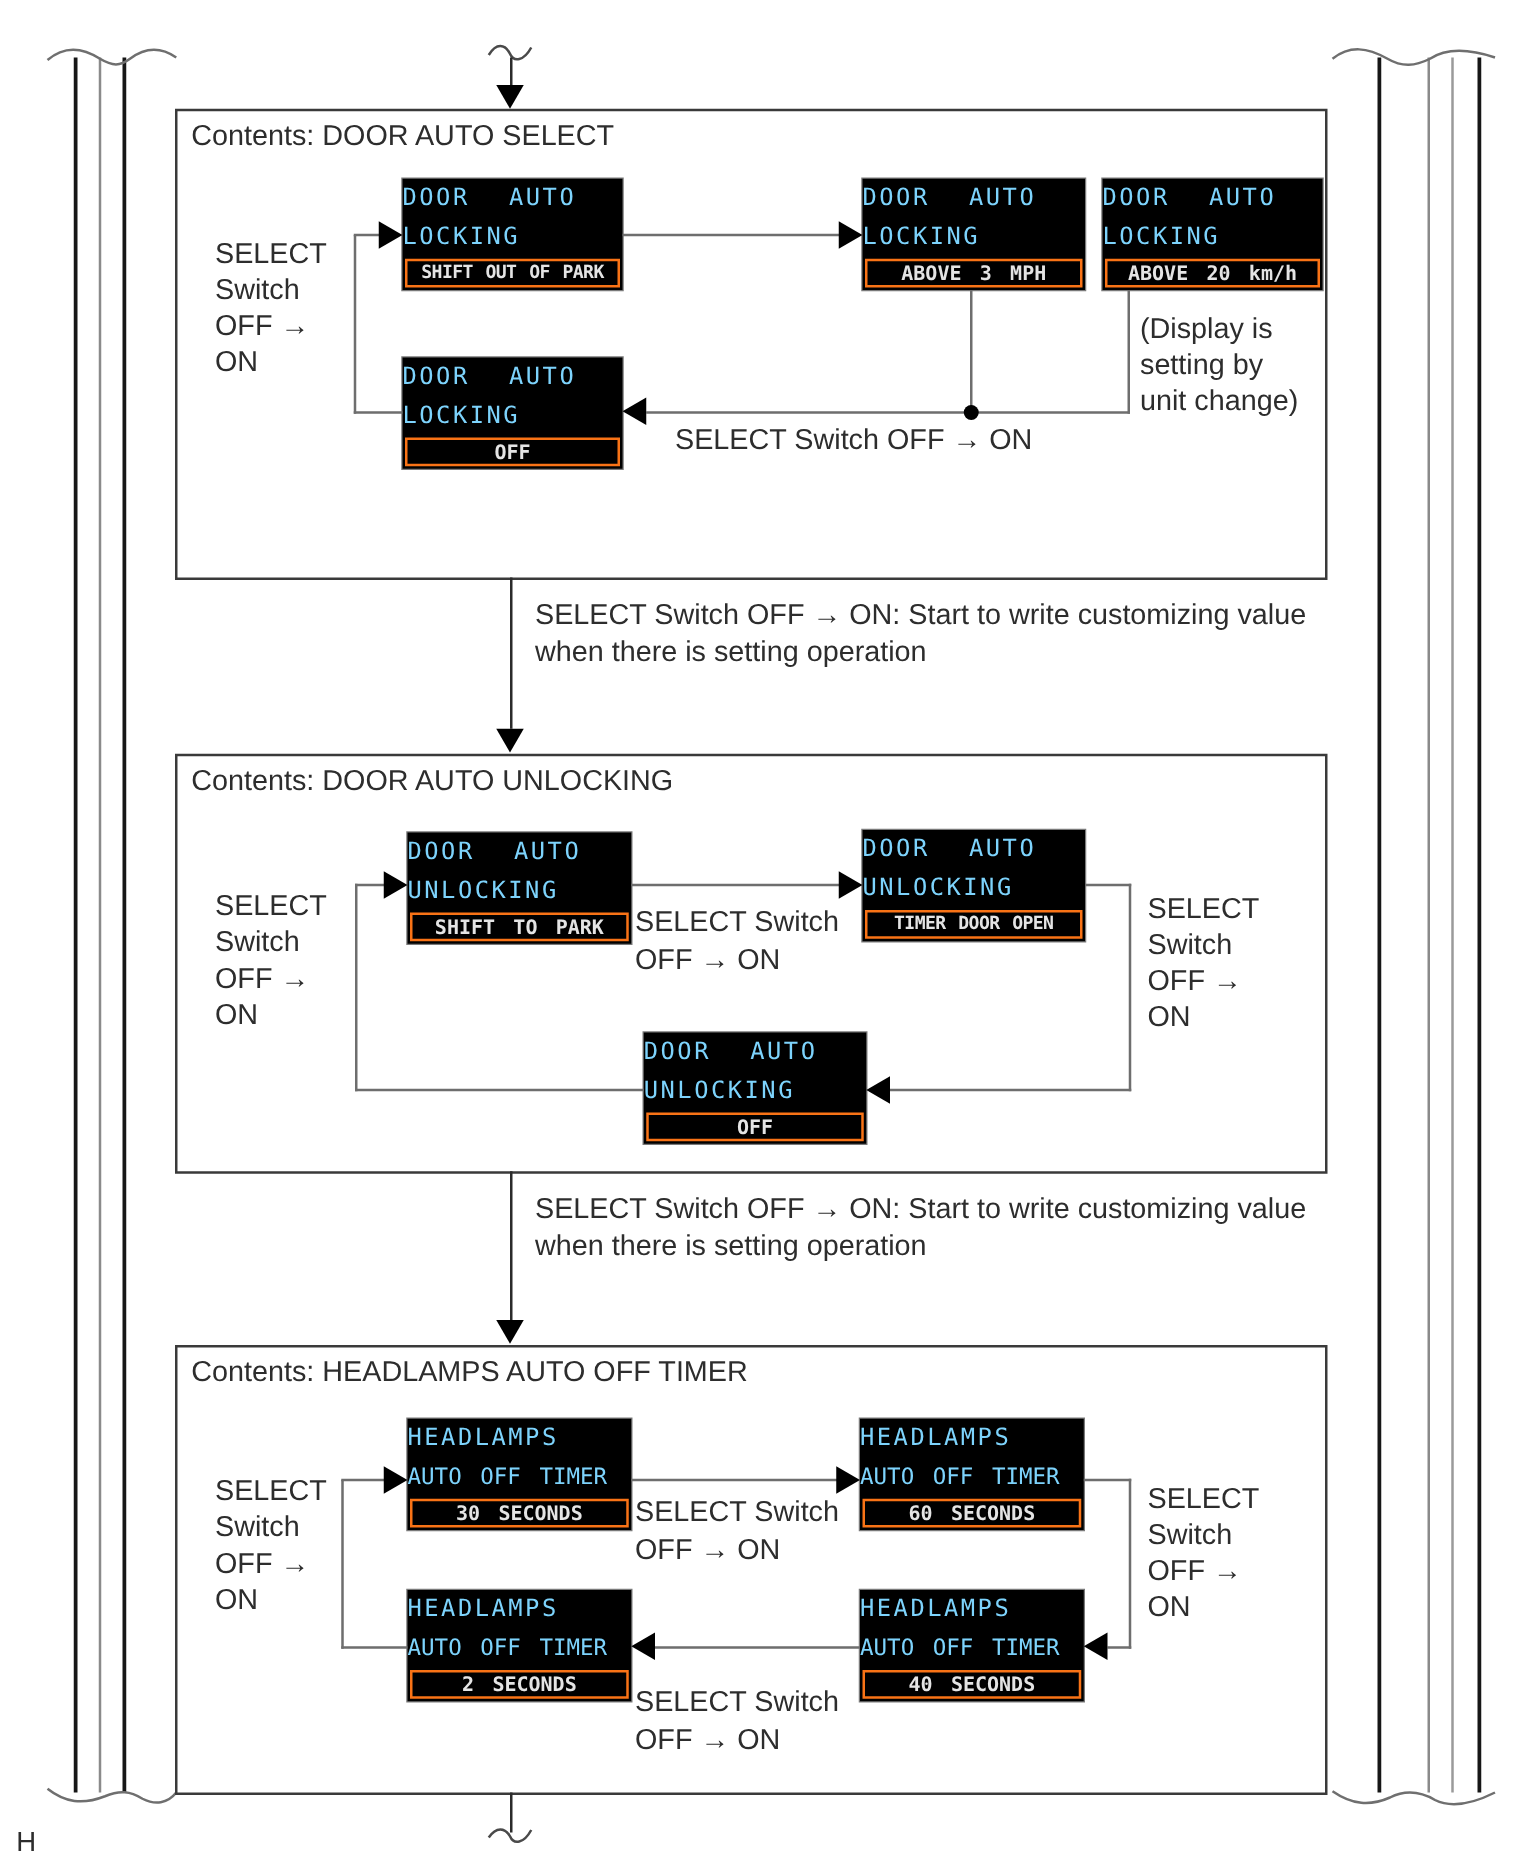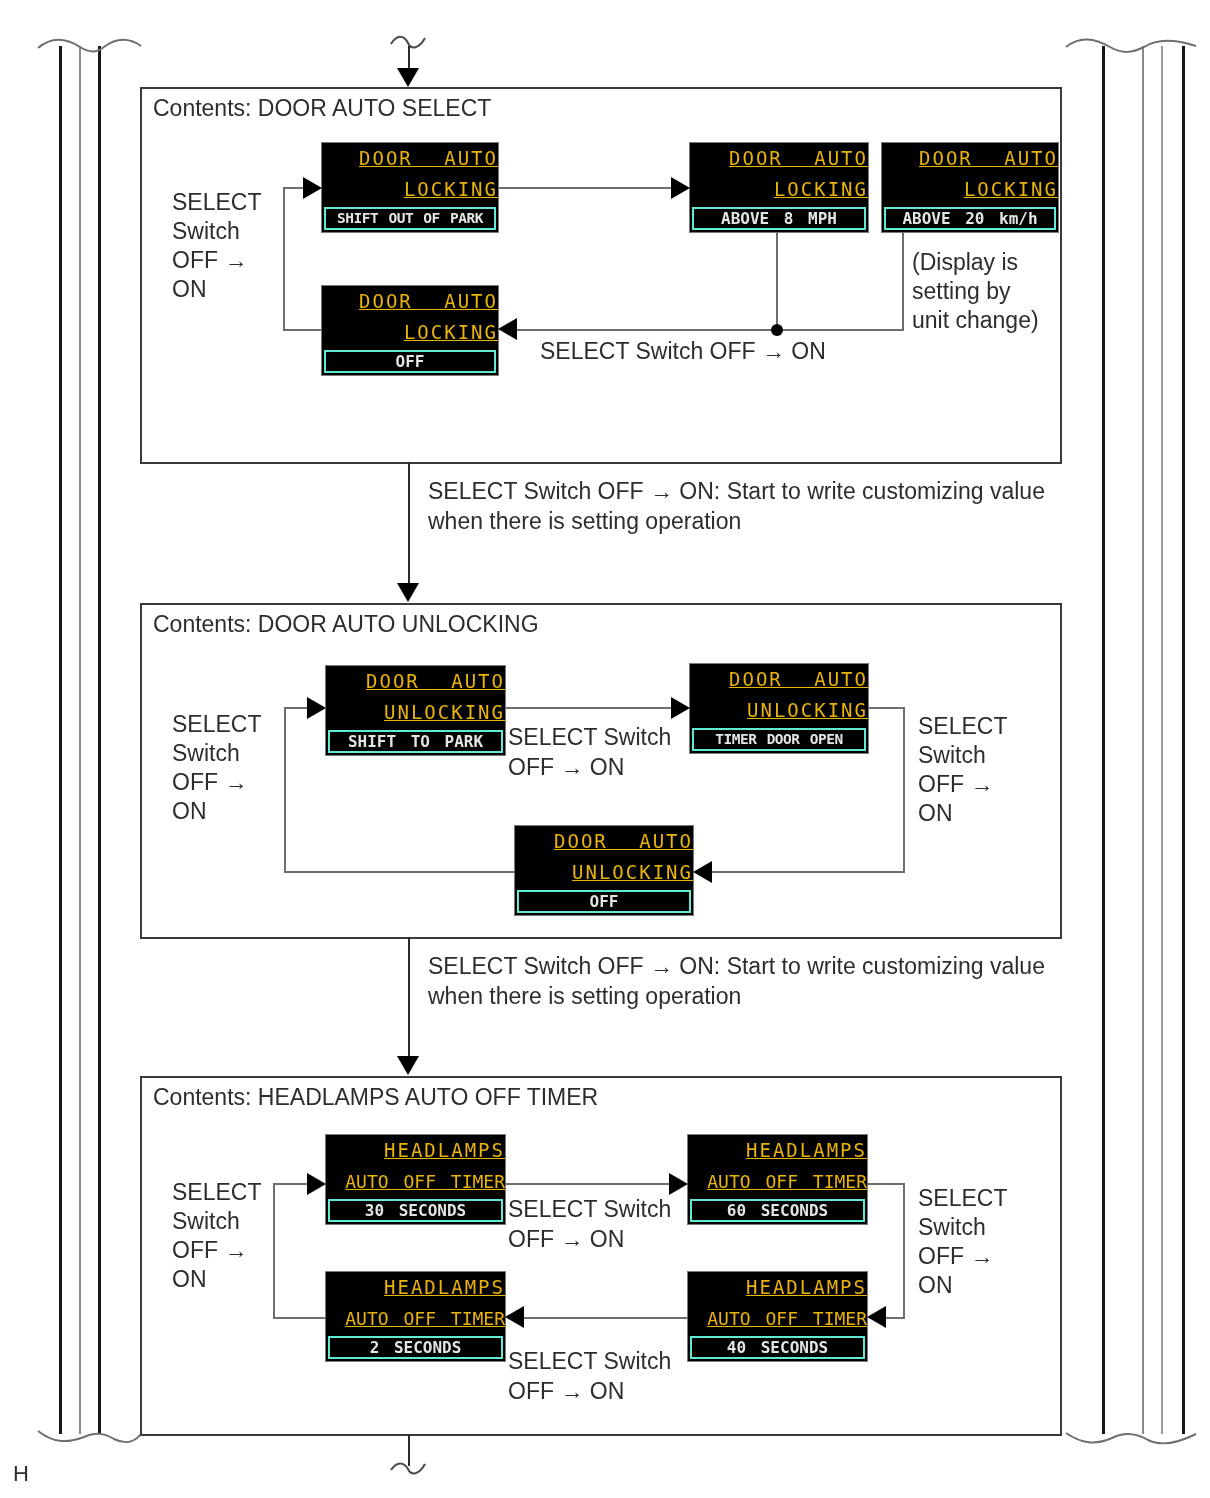--- a/index.html
+++ b/index.html
@@ -3,24 +3,24 @@
 <meta charset="utf-8">
 <style>
   html,body{margin:0;padding:0;background:#fff;}
   body{width:1210px;height:1498px;position:relative;font-family:"Liberation Sans",sans-serif;overflow:hidden;}
   .box{position:absolute;border:2px solid #3a3a3a;background:transparent;}
   .title{position:absolute;font-size:23px;color:#2d2d2d;white-space:nowrap;}
   .lbl{position:absolute;font-size:23px;color:#2d2d2d;line-height:29px;white-space:nowrap;}
   .lbl div{white-space:nowrap;}
   .note{position:absolute;font-size:23px;color:#2d2d2d;line-height:29px;white-space:nowrap;}
   .disp{position:absolute;background:#000;height:89px;box-shadow:0 0 0 1px #7a7a7a;overflow:hidden;}
-  .nm{font-family:"DejaVu Sans Mono",monospace;font-size:19px;color:#eab308;text-align:right;
-      line-height:31px;letter-spacing:2px;word-spacing:18px;white-space:nowrap;overflow:hidden;text-decoration:underline;}
+  .nm{font-family:"DejaVu Sans Mono",monospace;font-size:19px;color:#7dd3fc;text-align:left;
+      line-height:31px;letter-spacing:2px;word-spacing:18px;white-space:nowrap;overflow:hidden;}
   .nm.tight{font-size:18px;word-spacing:4px;letter-spacing:0;}
-  .val{margin:2px;border:2px solid #5eead4;background:#000;color:#e4e4e4;
+  .val{margin:2px;border:2px solid #f97316;background:#000;color:#e4e4e4;
        font-family:"DejaVu Sans Mono",monospace;font-weight:bold;font-size:16px;text-align:center;
        line-height:19px;word-spacing:5px;white-space:nowrap;overflow:hidden;}
   .val.small{font-size:14.5px;word-spacing:2px;letter-spacing:-0.5px;}
   .hl{position:absolute;height:2px;background:#6e6e6e;}
   .vl{position:absolute;width:2px;background:#6e6e6e;}
   .dk{background:#2b2b2b;}
   .tri{position:absolute;width:0;height:0;border-style:solid;}
   .tri.r{border-width:11px 0 11px 19px;border-color:transparent transparent transparent #000;}
   .tri.l{border-width:11px 19px 11px 0;border-color:transparent #000 transparent transparent;}
   .tri.d{border-width:19px 11px 0 11px;border-color:#000 transparent transparent transparent;}
@@ -68,21 +68,21 @@
 </div>
 
 <div class="disp" style="left:322px;top:143px;width:176px;">
   <div class="nm">DOOR AUTO</div>
   <div class="nm">LOCKING</div>
   <div class="val small">SHIFT OUT OF PARK</div>
 </div>
 <div class="disp" style="left:690px;top:143px;width:178px;">
   <div class="nm">DOOR AUTO</div>
   <div class="nm">LOCKING</div>
-  <div class="val">ABOVE 8 MPH</div>
+  <div class="val">ABOVE 3 MPH</div>
 </div>
 <div class="disp" style="left:882px;top:143px;width:176px;">
   <div class="nm">DOOR AUTO</div>
   <div class="nm">LOCKING</div>
   <div class="val">ABOVE 20 km/h</div>
 </div>
 <div class="disp" style="left:322px;top:286px;width:176px;">
   <div class="nm">DOOR AUTO</div>
   <div class="nm">LOCKING</div>
   <div class="val">OFF</div>

